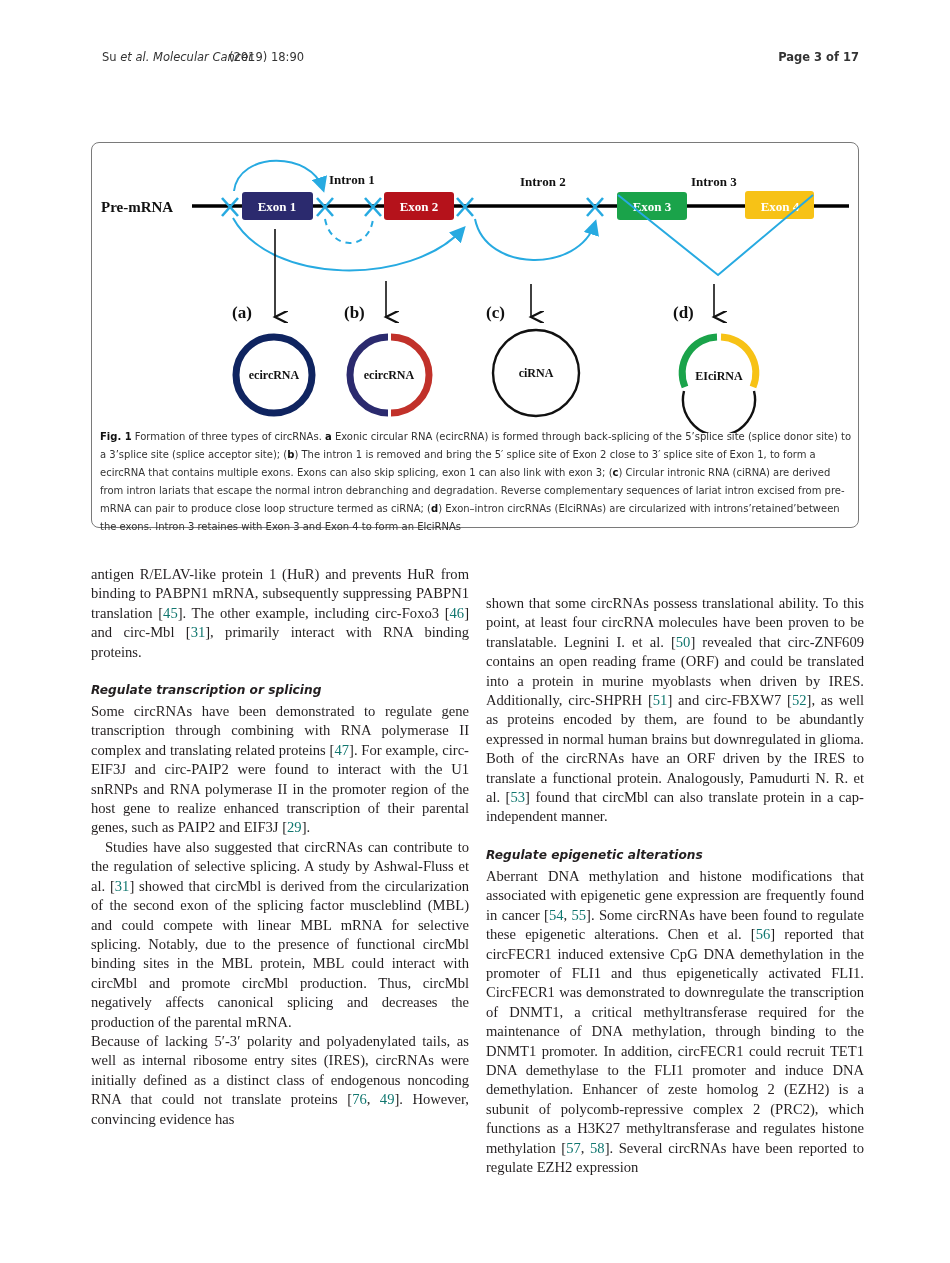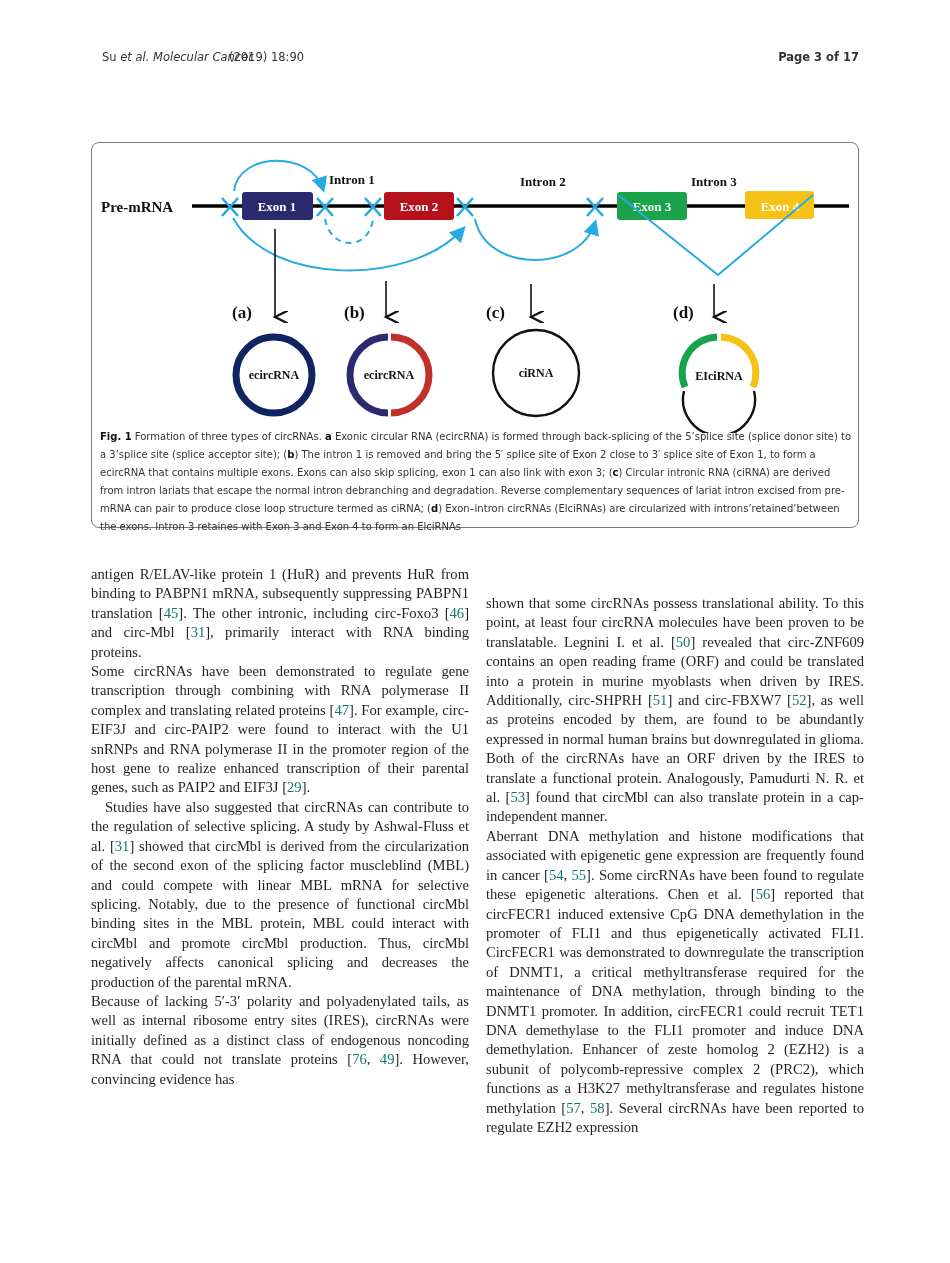--- a/index.html
+++ b/index.html
@@ -121,22 +121,24 @@
       <path d="M684,386 A36,36 0 0 1 716,336" fill="none" stroke="#1aa34a" stroke-width="7"></path>
       <path d="M720,336 A36,36 0 0 1 752,386" fill="none" stroke="#f7c216" stroke-width="7"></path>
       <text x="718" y="379" text-anchor="middle" font-family="Liberation Serif, serif" font-weight="bold" font-size="12" fill="#111">EIciRNA</text>
     </g>
   </svg>
 </div>
 
 <div class="caption"><b>Fig. 1</b><span> Formation of three types of circRNAs. </span><b>a</b><span> Exonic circular RNA (ecircRNA) is formed through back-splicing of the 5’splice site (splice donor site) to a 3’splice site (splice acceptor site); (</span><b>b</b><span>) The intron 1 is removed and bring the 5′ splice site of Exon 2 close to 3′ splice site of Exon 1, to form a ecircRNA that contains multiple exons. Exons can also skip splicing, exon 1 can also link with exon 3; (</span><b>c</b><span>) Circular intronic RNA (ciRNA) are derived from intron lariats that escape the normal intron debranching and degradation. Reverse complementary sequences of lariat intron excised from pre-mRNA can pair to produce close loop structure termed as ciRNA; (</span><b>d</b><span>) Exon–intron circRNAs (ElciRNAs) are circularized with introns’retained’between the exons. Intron 3 retaines with Exon 3 and Exon 4 to form an ElciRNAs</span></div>
 
 <div class="col col-left">
-  <p><span>antigen R/ELAV-like protein 1 (HuR) and prevents HuR from binding to PABPN1 mRNA, subsequently suppressing PABPN1 translation [</span><a class="ref">45</a><span>]. The other intronic, including circ-Foxo3 [</span><a class="ref">46</a><span>] and circ-Mbl [</span><a class="ref">31</a><span>], primarily interact with RNA binding proteins.</span></p>
+  <p><span>antigen R/ELAV-like protein 1 (HuR) and prevents HuR from binding to PABPN1 mRNA, subsequently suppressing PABPN1 translation [</span><a class="ref">45</a><span>]. The other example, including circ-Foxo3 [</span><a class="ref">46</a><span>] and circ-Mbl [</span><a class="ref">31</a><span>], primarily interact with RNA binding proteins.</span></p>
+  <div class="sec">Regulate transcription or splicing</div>
   <p><span>Some circRNAs have been demonstrated to regulate gene transcription through combining with RNA polymerase II complex and translating related proteins [</span><a class="ref">47</a><span>]. For example, circ-EIF3J and circ-PAIP2 were found to interact with the U1 snRNPs and RNA polymerase II in the promoter region of the host gene to realize enhanced transcription of their parental genes, such as PAIP2 and EIF3J [</span><a class="ref">29</a><span>].</span></p>
   <p class="indent"><span>Studies have also suggested that circRNAs can contribute to the regulation of selective splicing. A study by Ashwal-Fluss et al. [</span><a class="ref">31</a><span>] showed that circMbl is derived from the circularization of the second exon of the splicing factor muscleblind (MBL) and could compete with linear MBL mRNA for selective splicing. Notably, due to the presence of functional circMbl binding sites in the MBL protein, MBL could interact with circMbl and promote circMbl production. Thus, circMbl negatively affects canonical splicing and decreases the production of the parental mRNA.</span></p>
   <p><span>Because of lacking 5′-3′ polarity and polyadenylated tails, as well as internal ribosome entry sites (IRES), circRNAs were initially defined as a distinct class of endogenous noncoding RNA that could not translate proteins [</span><a class="ref">76</a><span>, </span><a class="ref">49</a><span>]. However, convincing evidence has</span></p>
 </div>
 
 <div class="col col-right">
   <p><span>shown that some circRNAs possess translational ability. To this point, at least four circRNA molecules have been proven to be translatable. Legnini I. et al. [</span><a class="ref">50</a><span>] revealed that circ-ZNF609 contains an open reading frame (ORF) and could be translated into a protein in murine myoblasts when driven by IRES. Additionally, circ-SHPRH [</span><a class="ref">51</a><span>] and circ-FBXW7 [</span><a class="ref">52</a><span>], as well as proteins encoded by them, are found to be abundantly expressed in normal human brains but downregulated in glioma. Both of the circRNAs have an ORF driven by the IRES to translate a functional protein. Analogously, Pamudurti N. R. et al. [</span><a class="ref">53</a><span>] found that circMbl can also translate protein in a cap-independent manner.</span></p>
+  <div class="sec">Regulate epigenetic alterations</div>
   <p><span>Aberrant DNA methylation and histone modifications that associated with epigenetic gene expression are frequently found in cancer [</span><a class="ref">54</a><span>, </span><a class="ref">55</a><span>]. Some circRNAs have been found to regulate these epigenetic alterations. Chen et al. [</span><a class="ref">56</a><span>] reported that circFECR1 induced extensive CpG DNA demethylation in the promoter of FLI1 and thus epigenetically activated FLI1. CircFECR1 was demonstrated to downregulate the transcription of DNMT1, a critical methyltransferase required for the maintenance of DNA methylation, through binding to the DNMT1 promoter. In addition, circFECR1 could recruit TET1 DNA demethylase to the FLI1 promoter and induce DNA demethylation. Enhancer of zeste homolog 2 (EZH2) is a subunit of polycomb-repressive complex 2 (PRC2), which functions as a H3K27 methyltransferase and regulates histone methylation [</span><a class="ref">57</a><span>, </span><a class="ref">58</a><span>]. Several circRNAs have been reported to regulate EZH2 expression</span></p>
 </div>
 
 </body></html>

